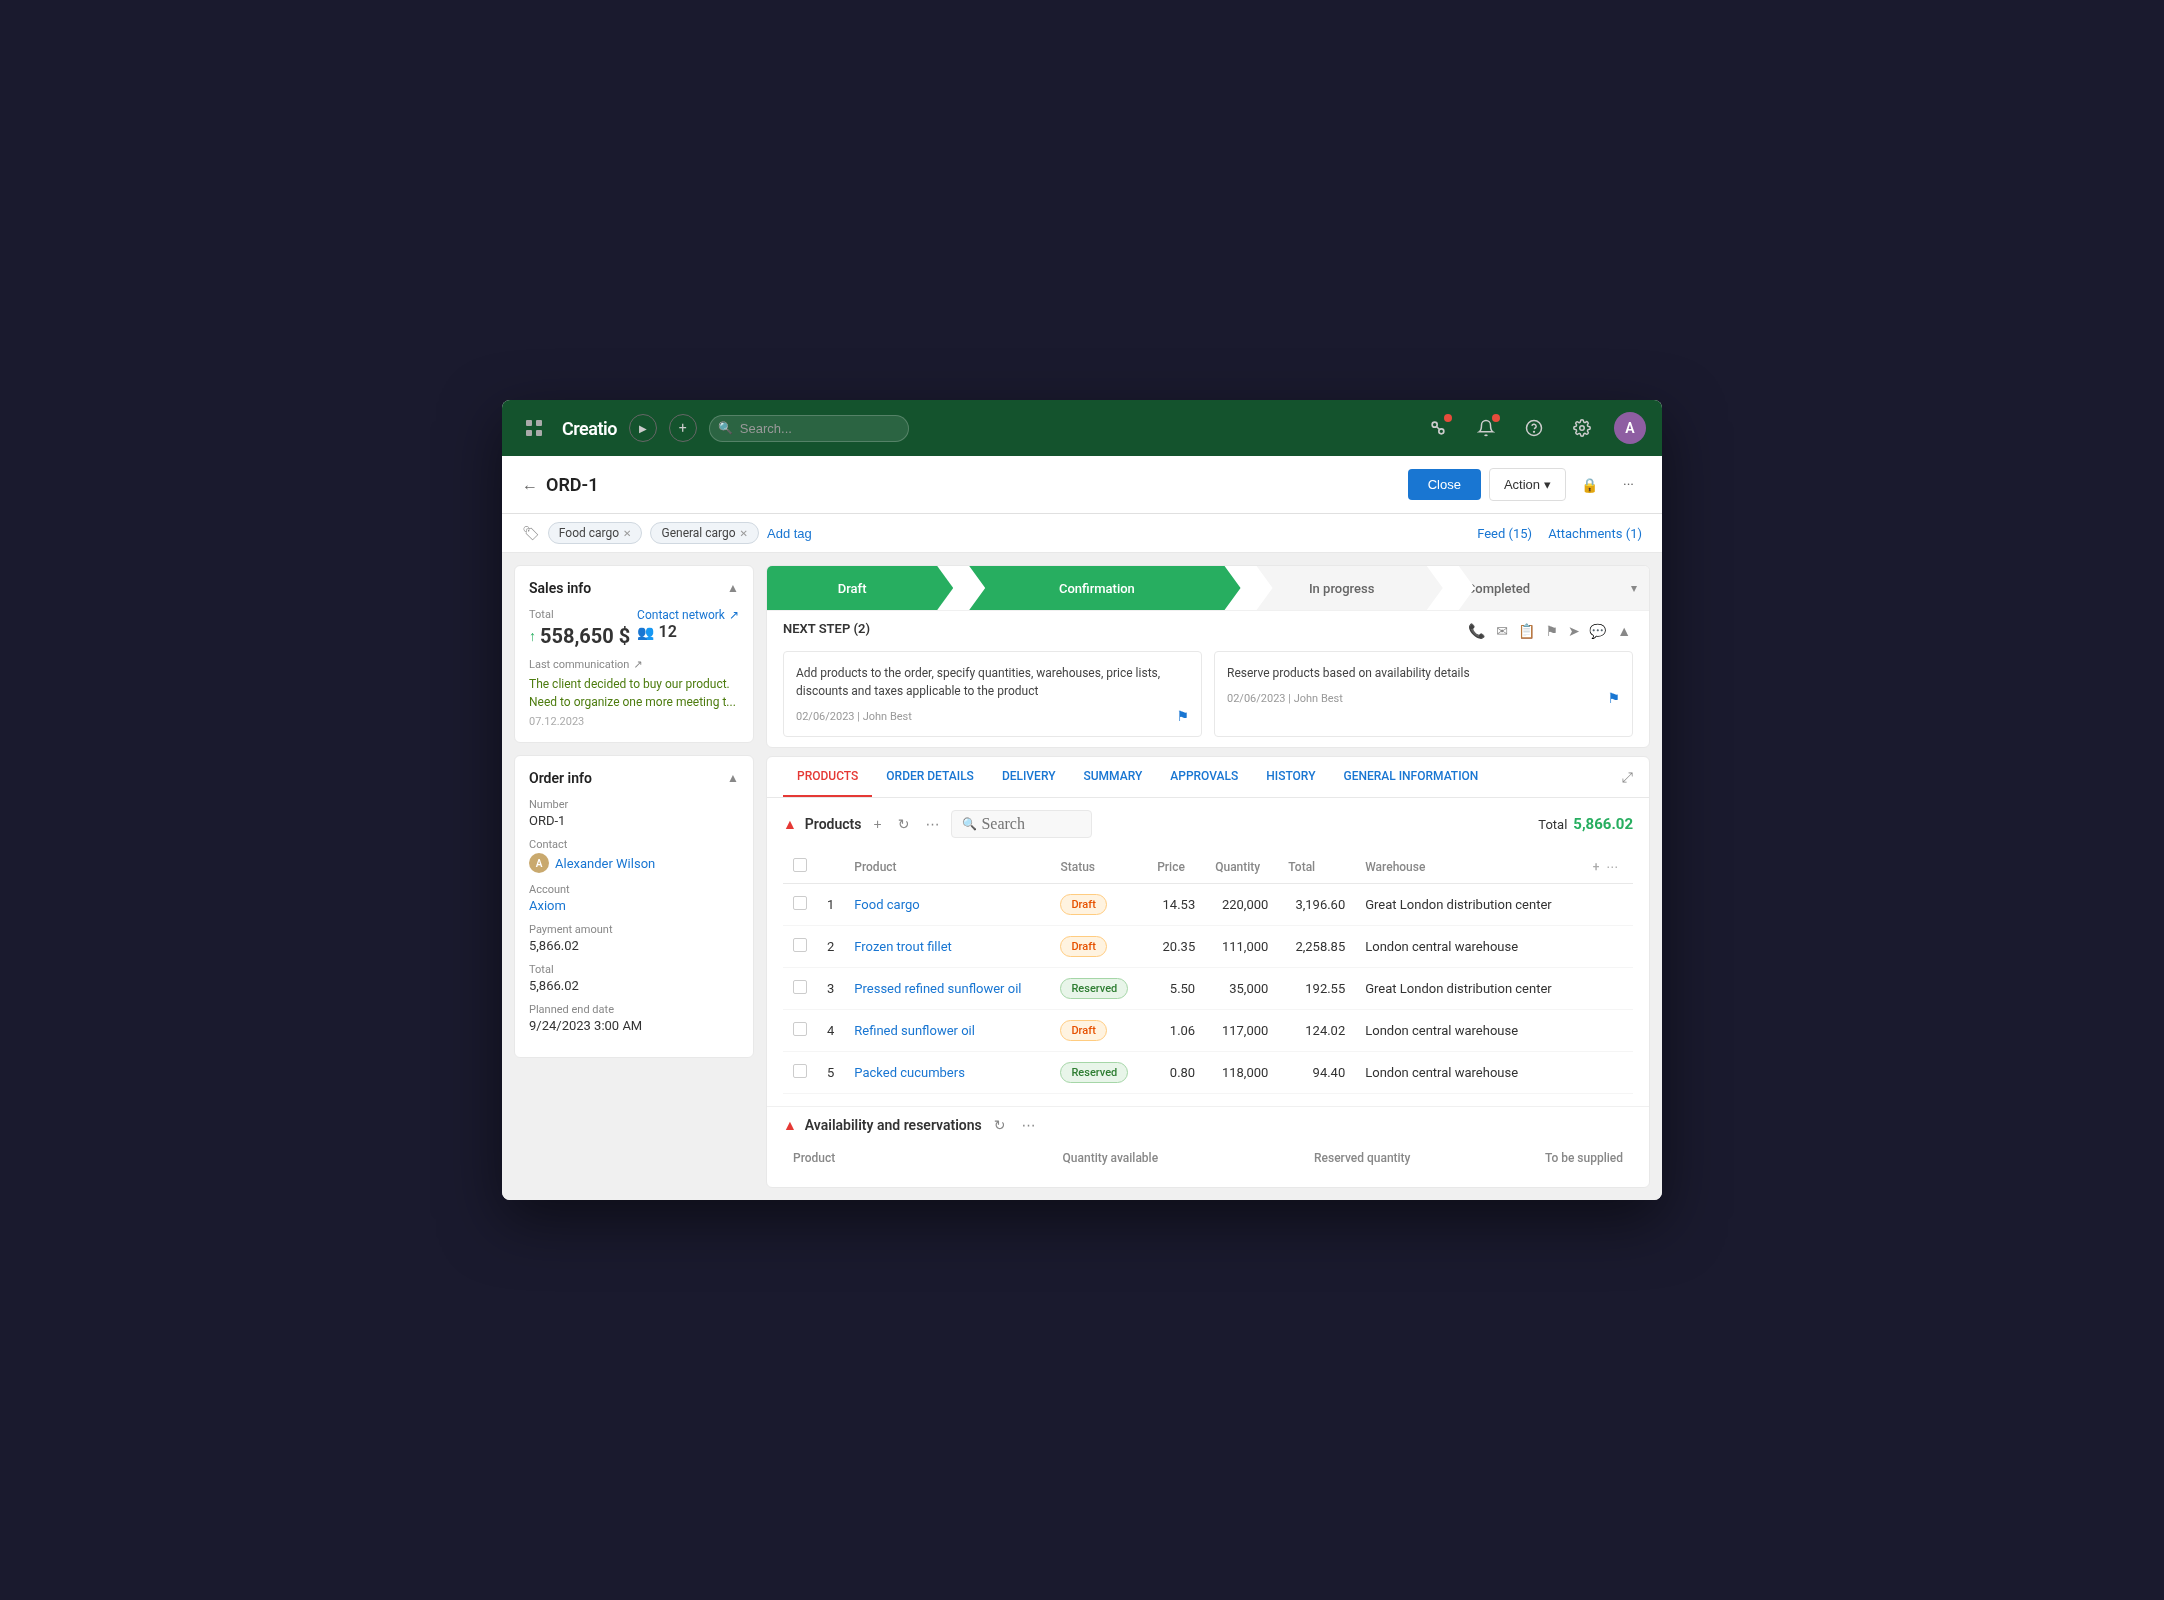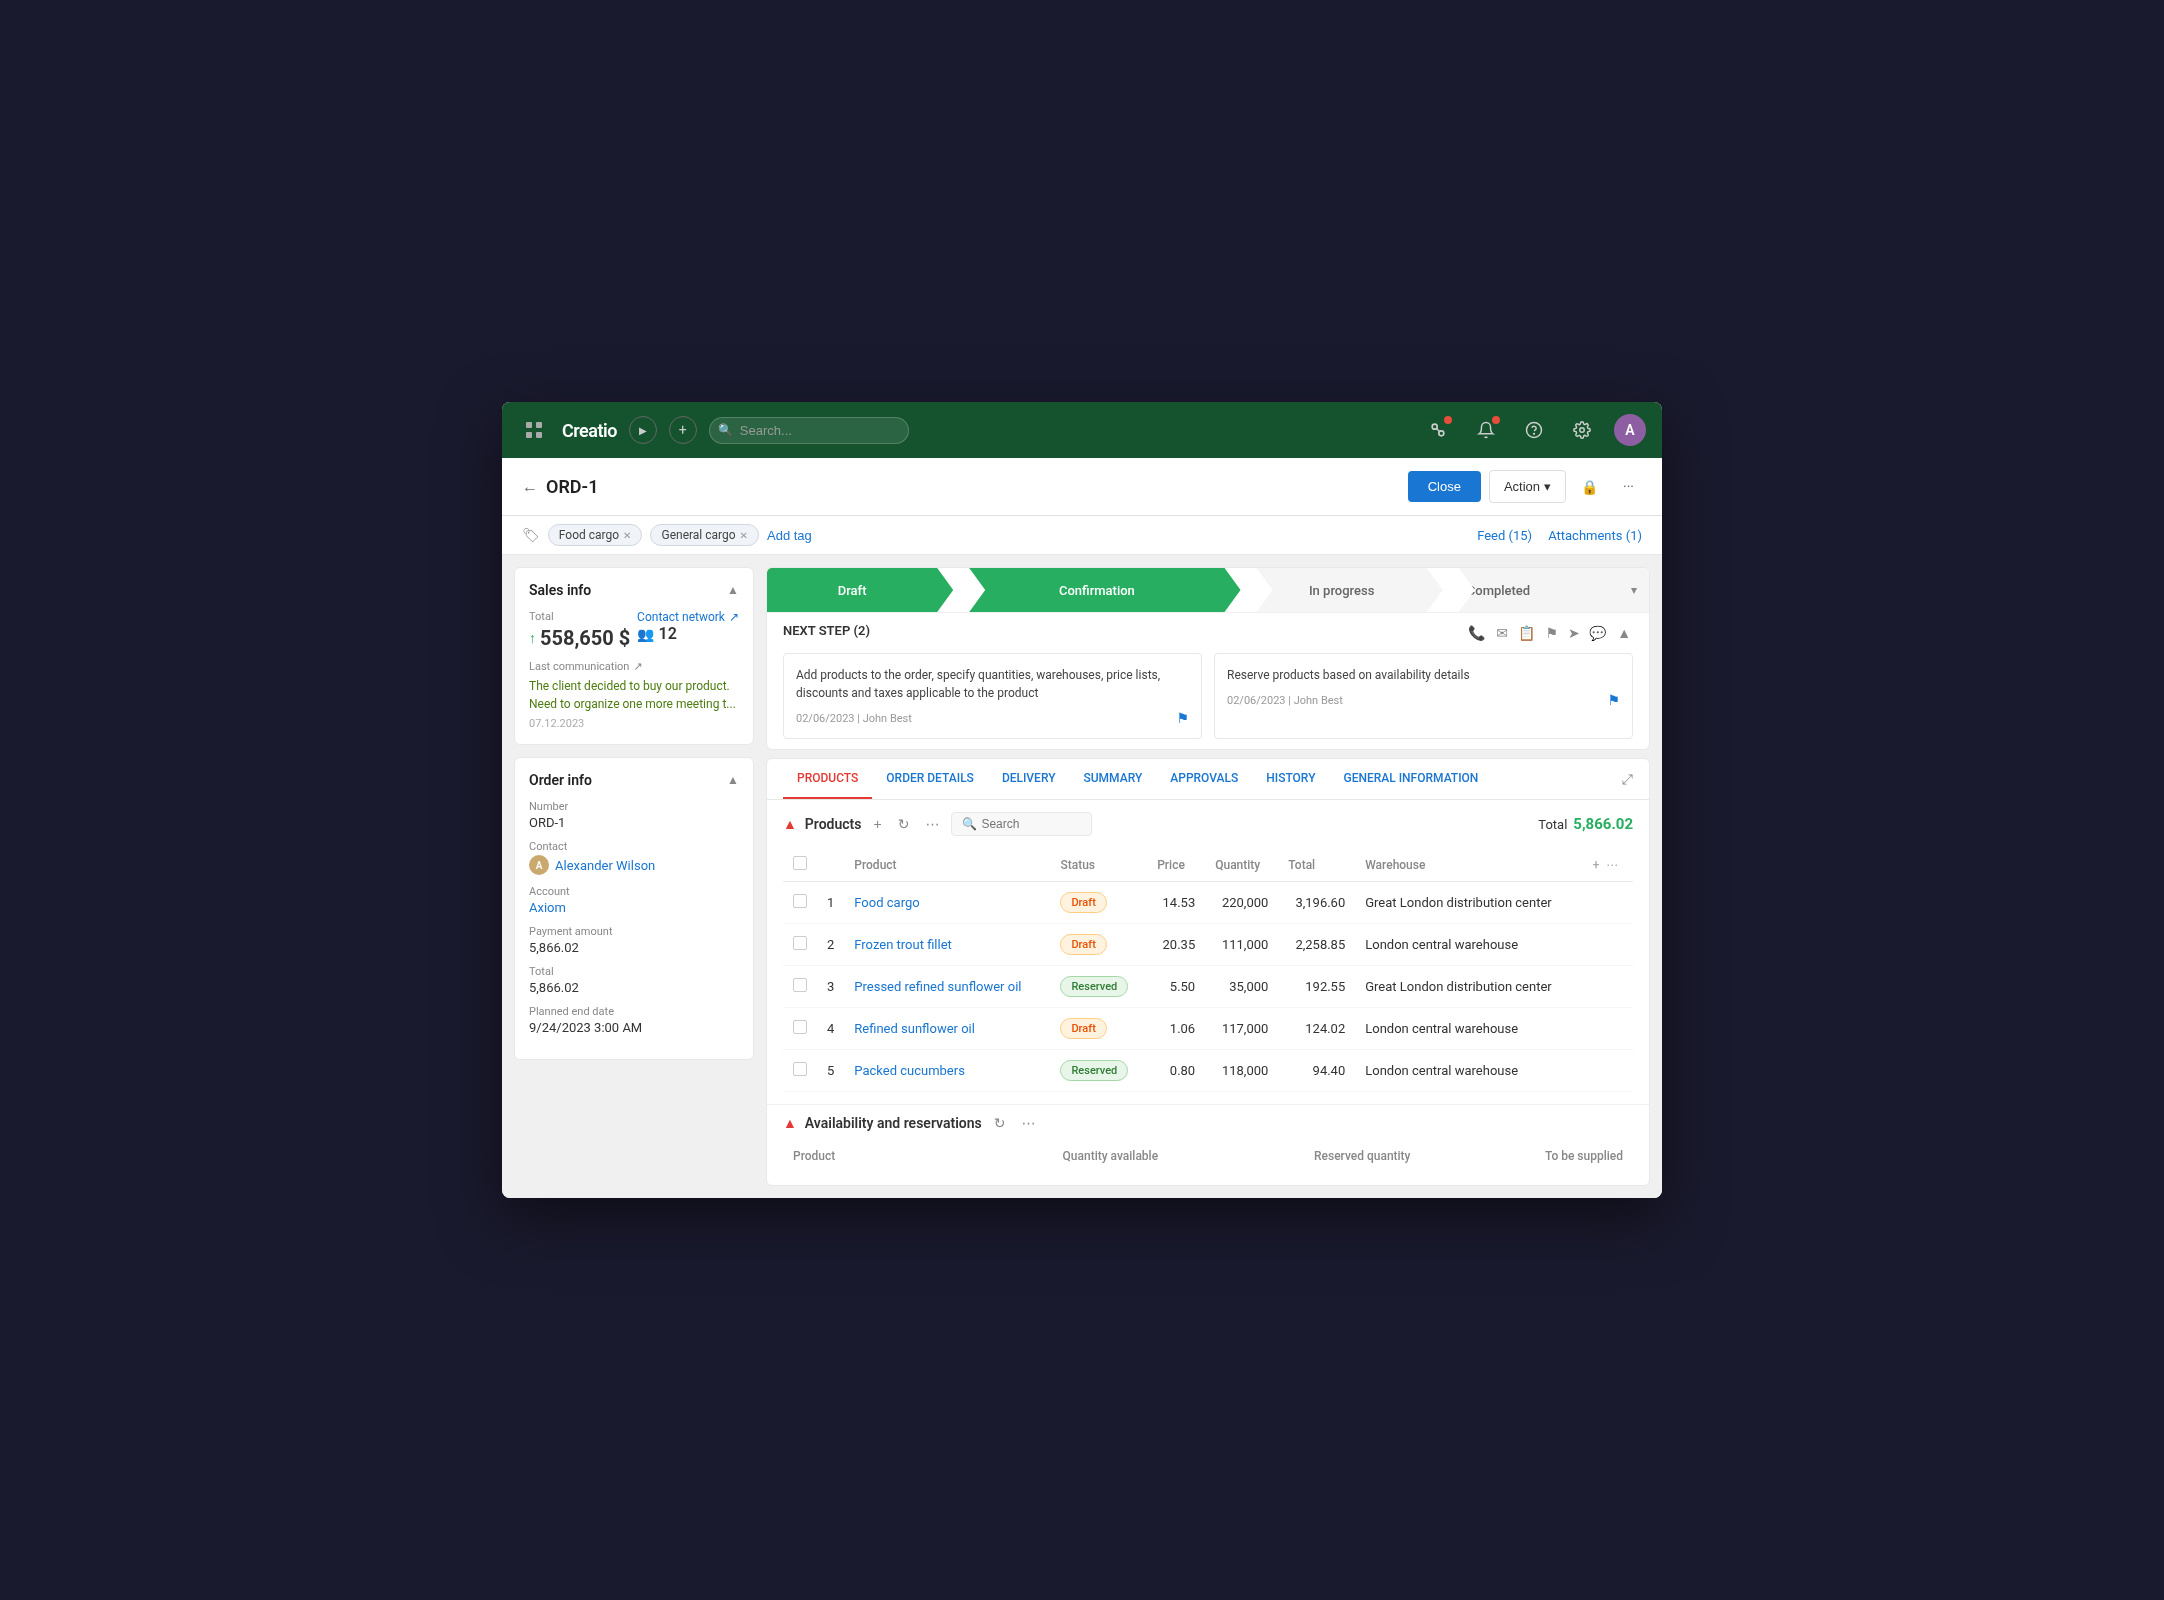--- a/index.html
+++ b/index.html
@@ -572,23 +572,24 @@
       gap: 4px;
       background: #f8f8f8;
       border: 1px solid #e8e8e8;
       border-radius: 4px;
       padding: 4px 10px;
     }
     .search-input {
       border: none;
       background: none;
       outline: none;
-      font-size: 12px;
+      font-size: 16px;
       color: #404040;
       width: 100px;
+      font-family: Liberation Serif, serif;
     }
     .total-display {
       font-size: 13px;
       color: #333;
       display: flex;
       align-items: center;
       gap: 6px;
     }
     .total-amount {
       color: #27ae60;

